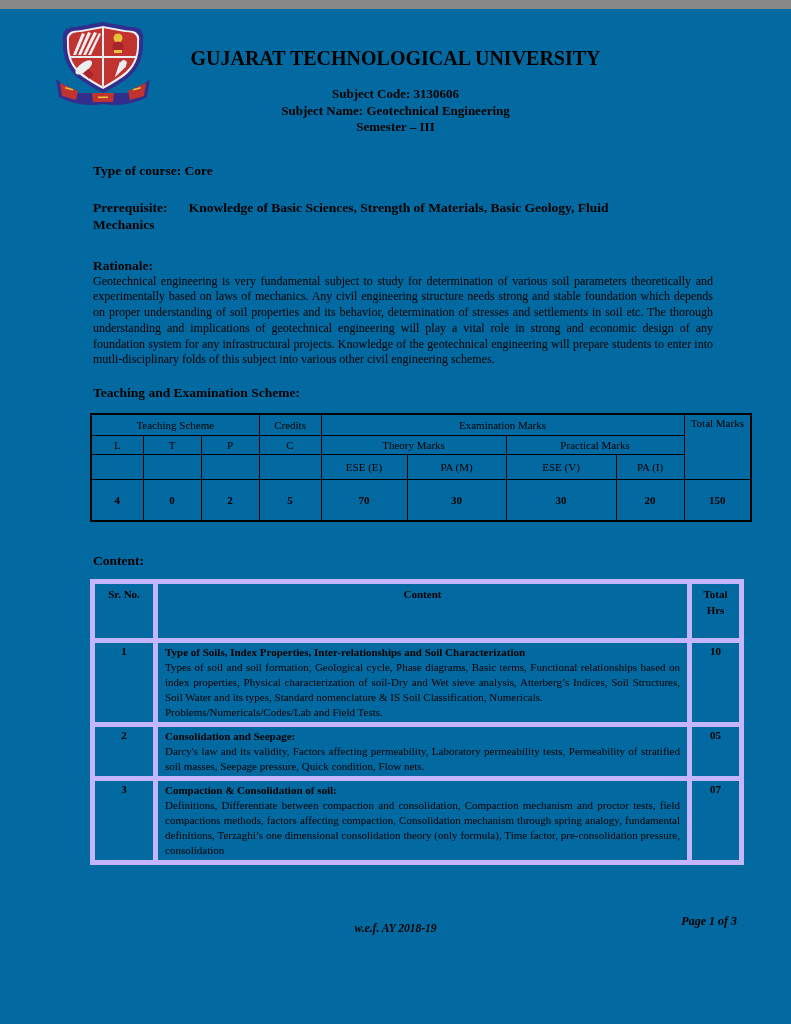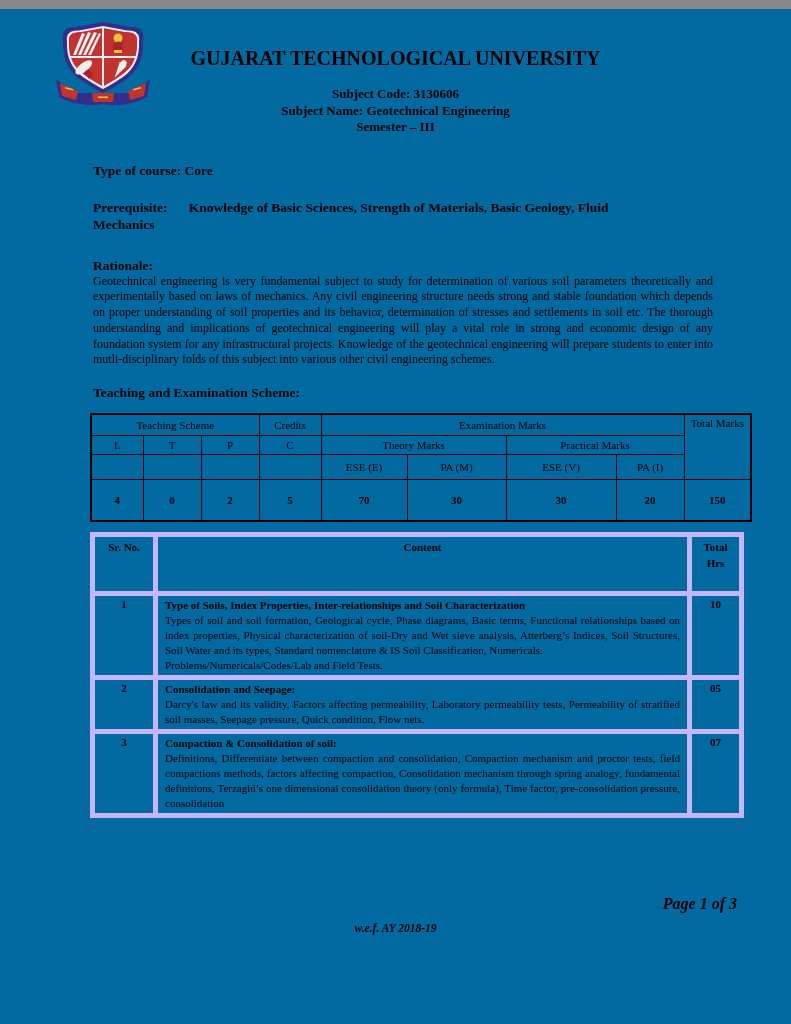--- a/index.html
+++ b/index.html
@@ -32,21 +32,21 @@
 
   .content-table{margin-top:10px;width:649px;margin-left:-3px;border:2px solid #000;}
   .content-table td{border:5px solid #c4b5fd;vertical-align:top;padding:2px 4px;overflow:hidden;}
   .content-table .hdr td{height:50px;text-align:center;font-weight:bold;line-height:16px;}
   .content-table .sr-cell{text-align:center;font-weight:bold;}
   .content-table .hrs-cell{text-align:center;font-weight:bold;}
   .content-table .cnt-cell{padding:2px 7px;line-height:15px;}
   .topic-title{font-weight:bold;}
   .topic-body{text-align:justify;}
 
-  .footer-page{position:absolute;top:886px;right:54px;font-size:16px;font-weight:bold;font-style:italic;}
+  .footer-page{position:absolute;top:905px;right:54px;font-size:12px;font-weight:bold;font-style:italic;}
   .footer-wef{position:absolute;top:913px;left:0;width:100%;text-align:center;font-size:11.5px;font-weight:bold;font-style:italic;}
 </style>
 </head>
 <body>
 
 <div class="page">
 
   <div class="logo">
     <svg viewBox="0 0 102 88" width="102" height="88" aria-hidden="true">
 
@@ -162,20 +162,21 @@
         <td>5</td>
         <td>70</td>
         <td>30</td>
         <td>30</td>
         <td>20</td>
         <td>150</td>
       </tr>
     </tbody>
       </table>
 
+    <p class="section-title content-title">Content:</p>
 
     <table class="content-table">
       <colgroup>
         <col style="width:63px">
           <col style="width:534px">
           <col style="width:52px">
       </colgroup>
       <tbody>
           <tr class="hdr">
         <td>Sr. No.</td>

